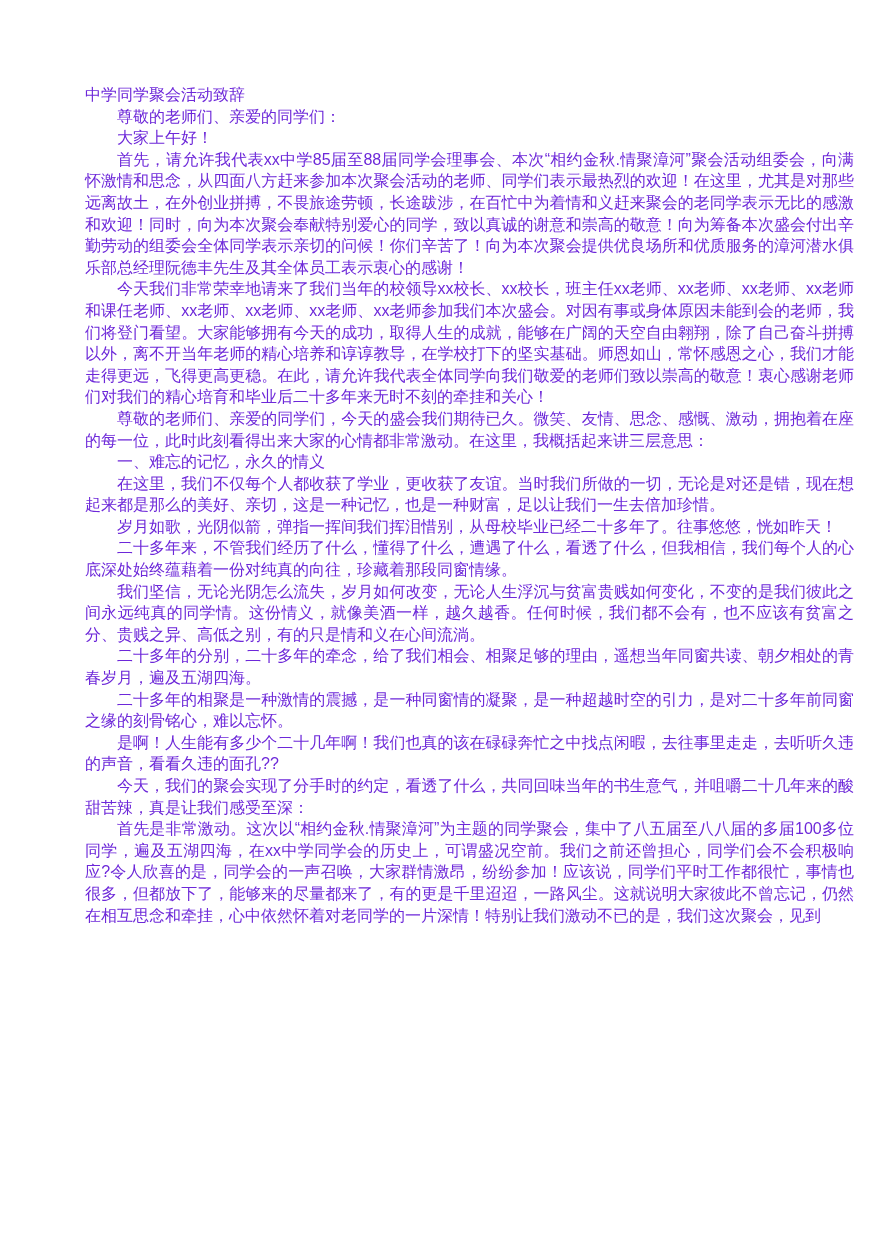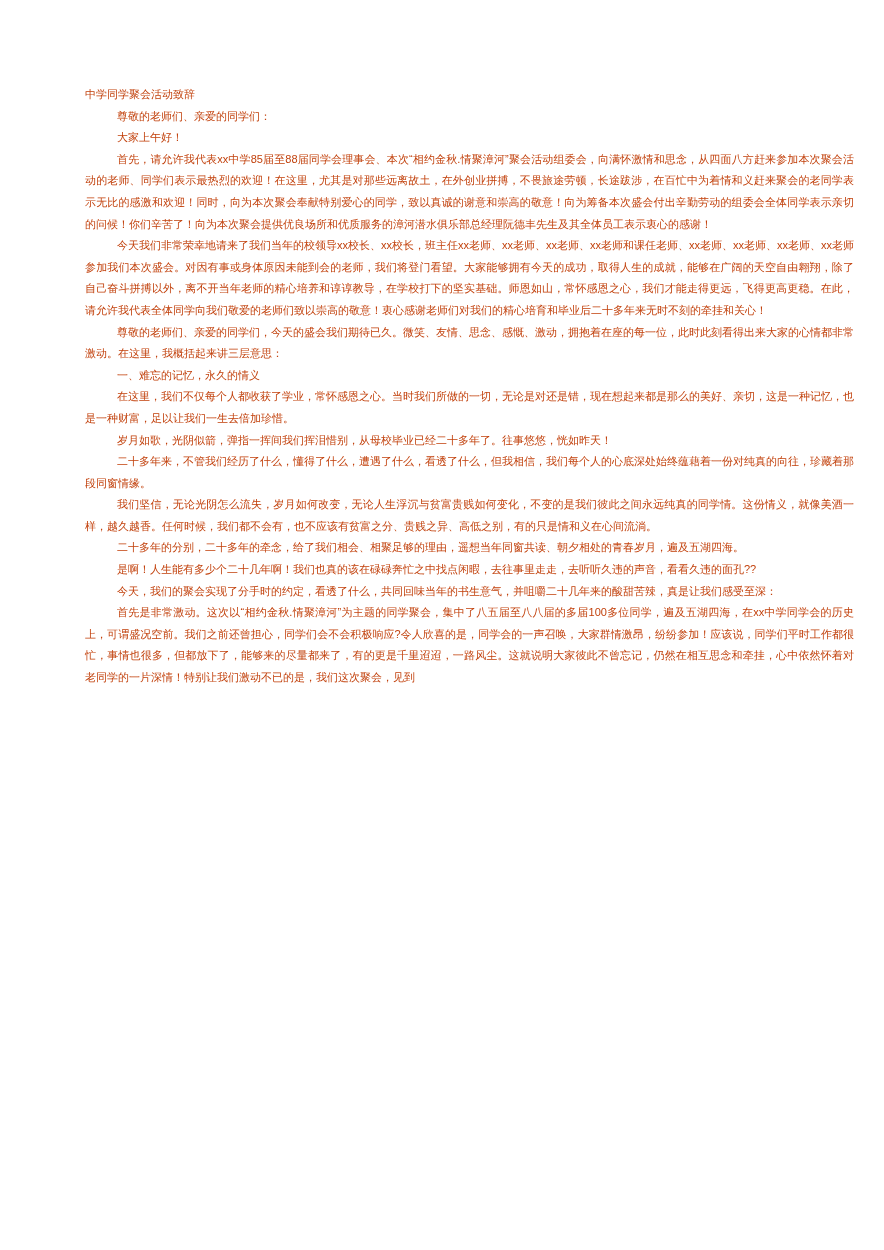--- a/index.html
+++ b/index.html
@@ -12,22 +12,22 @@
     height: 1250px;
     position: relative;
     font-family: "Liberation Sans", sans-serif;
     overflow: hidden;
   }
   .page {
     position: absolute;
     left: 85px;
     top: 84px;
     width: 769px;
-    color: #c2410c;
-    font-size: 11px;
+    color: #6d28d9;
+    font-size: 16px;
     line-height: 21.6px;
     text-align: justify;
     word-break: break-all;
   }
   .page p {
     margin: 0;
     padding: 0;
     text-indent: 32px;
   }
   .page p.doc-title {
@@ -39,22 +39,23 @@
 
 <div class="page">
   <p class="doc-title">中学同学聚会活动致辞</p>
   <div id="doc-body">
       <p>尊敬的老师们、亲爱的同学们：</p>
       <p>大家上午好！</p>
       <p>首先，请允许我代表xx中学85届至88届同学会理事会、本次“相约金秋.情聚漳河”聚会活动组委会，向满怀激情和思念，从四面八方赶来参加本次聚会活动的老师、同学们表示最热烈的欢迎！在这里，尤其是对那些远离故土，在外创业拼搏，不畏旅途劳顿，长途跋涉，在百忙中为着情和义赶来聚会的老同学表示无比的感激和欢迎！同时，向为本次聚会奉献特别爱心的同学，致以真诚的谢意和崇高的敬意！向为筹备本次盛会付出辛勤劳动的组委会全体同学表示亲切的问候！你们辛苦了！向为本次聚会提供优良场所和优质服务的漳河潜水俱乐部总经理阮德丰先生及其全体员工表示衷心的感谢！</p>
       <p>今天我们非常荣幸地请来了我们当年的校领导xx校长、xx校长，班主任xx老师、xx老师、xx老师、xx老师和课任老师、xx老师、xx老师、xx老师、xx老师参加我们本次盛会。对因有事或身体原因未能到会的老师，我们将登门看望。大家能够拥有今天的成功，取得人生的成就，能够在广阔的天空自由翱翔，除了自己奋斗拼搏以外，离不开当年老师的精心培养和谆谆教导，在学校打下的坚实基础。师恩如山，常怀感恩之心，我们才能走得更远，飞得更高更稳。在此，请允许我代表全体同学向我们敬爱的老师们致以崇高的敬意！衷心感谢老师们对我们的精心培育和毕业后二十多年来无时不刻的牵挂和关心！</p>
       <p>尊敬的老师们、亲爱的同学们，今天的盛会我们期待已久。微笑、友情、思念、感慨、激动，拥抱着在座的每一位，此时此刻看得出来大家的心情都非常激动。在这里，我概括起来讲三层意思：</p>
       <p>一、难忘的记忆，永久的情义</p>
-      <p>在这里，我们不仅每个人都收获了学业，常怀感恩之心。当时我们所做的一切，无论是对还是错，现在想起来都是那么的美好、亲切，这是一种记忆，也是一种财富，足以让我们一生去倍加珍惜。</p>
+      <p>在这里，我们不仅每个人都收获了学业，更收获了友谊。当时我们所做的一切，无论是对还是错，现在想起来都是那么的美好、亲切，这是一种记忆，也是一种财富，足以让我们一生去倍加珍惜。</p>
       <p>岁月如歌，光阴似箭，弹指一挥间我们挥泪惜别，从母校毕业已经二十多年了。往事悠悠，恍如昨天！</p>
       <p>二十多年来，不管我们经历了什么，懂得了什么，遭遇了什么，看透了什么，但我相信，我们每个人的心底深处始终蕴藉着一份对纯真的向往，珍藏着那段同窗情缘。</p>
       <p>我们坚信，无论光阴怎么流失，岁月如何改变，无论人生浮沉与贫富贵贱如何变化，不变的是我们彼此之间永远纯真的同学情。这份情义，就像美酒一样，越久越香。任何时候，我们都不会有，也不应该有贫富之分、贵贱之异、高低之别，有的只是情和义在心间流淌。</p>
       <p>二十多年的分别，二十多年的牵念，给了我们相会、相聚足够的理由，遥想当年同窗共读、朝夕相处的青春岁月，遍及五湖四海。</p>
+      <p>二十多年的相聚是一种激情的震撼，是一种同窗情的凝聚，是一种超越时空的引力，是对二十多年前同窗之缘的刻骨铭心，难以忘怀。</p>
       <p>是啊！人生能有多少个二十几年啊！我们也真的该在碌碌奔忙之中找点闲暇，去往事里走走，去听听久违的声音，看看久违的面孔??</p>
       <p>今天，我们的聚会实现了分手时的约定，看透了什么，共同回味当年的书生意气，并咀嚼二十几年来的酸甜苦辣，真是让我们感受至深：</p>
       <p>首先是非常激动。这次以“相约金秋.情聚漳河”为主题的同学聚会，集中了八五届至八八届的多届100多位同学，遍及五湖四海，在xx中学同学会的历史上，可谓盛况空前。我们之前还曾担心，同学们会不会积极响应?令人欣喜的是，同学会的一声召唤，大家群情激昂，纷纷参加！应该说，同学们平时工作都很忙，事情也很多，但都放下了，能够来的尽量都来了，有的更是千里迢迢，一路风尘。这就说明大家彼此不曾忘记，仍然在相互思念和牵挂，心中依然怀着对老同学的一片深情！特别让我们激动不已的是，我们这次聚会，见到</p>
     </div>
 </div>
 
 </body></html>

